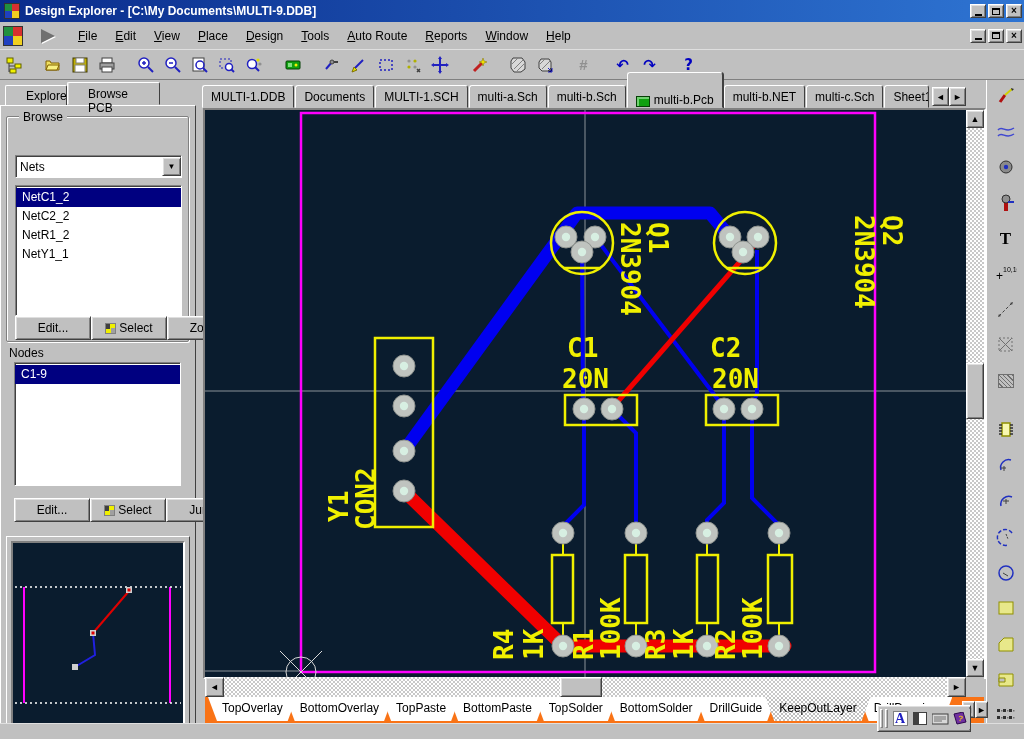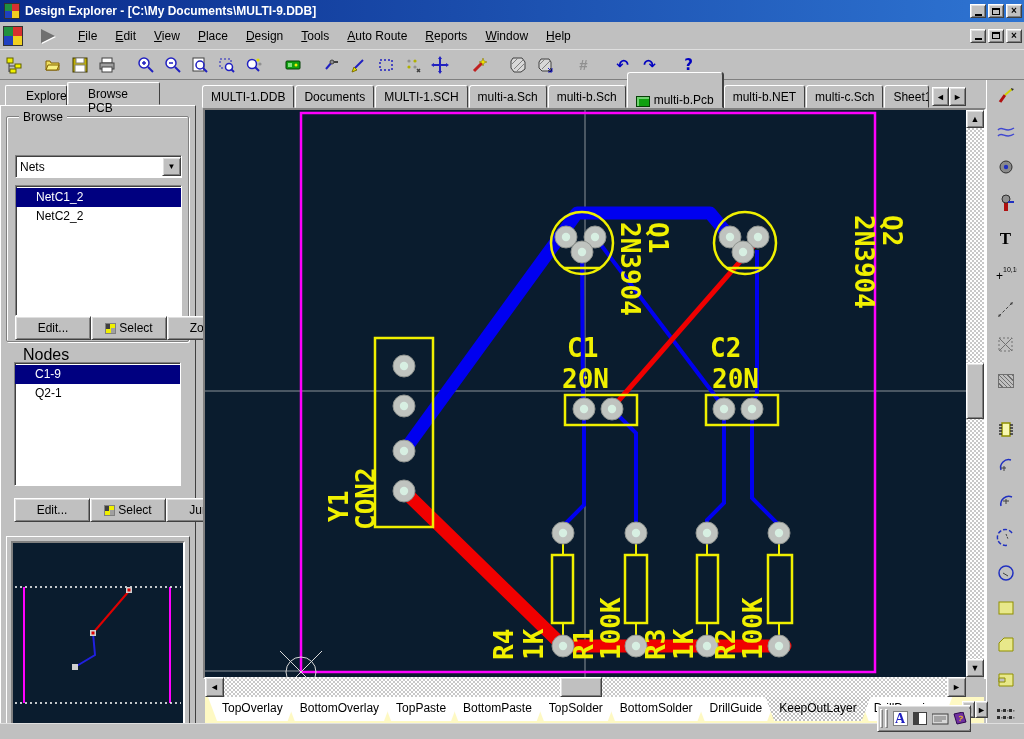--- a/index.html
+++ b/index.html
@@ -34,46 +34,46 @@
   .ptab{position:absolute;height:23px;background:#c0c0c0;border:1px solid;border-color:#fff #404040 #c0c0c0 #fff;border-radius:2px 2px 0 0;padding:4px 8px 0 20px;font-size:12px}
   .ptab.inactive{top:5px;height:21px;padding-top:3px}
   .ptab.active{top:2px;z-index:3;box-shadow:inset 1px 0 0 #dfdfdf}
   .panelbody{position:absolute;left:0;top:25px;width:196px;height:634px;border:1px solid;border-color:#fff #404040 #404040 #fff;background:#c0c0c0}
   .groupbox{position:absolute;left:5px;top:10px;width:183px;height:226px;border:1px solid #808080;box-shadow:1px 1px 0 #fff, inset 1px 1px 0 #fff;border-radius:2px}
   .grouplabel{position:absolute;left:12px;top:2px;background:#c0c0c0;padding:0 4px;font-size:12px}
   .combo{position:absolute;left:8px;top:38px;width:167px;height:23px;background:#fff;border:1px solid;border-color:#808080 #fff #fff #808080;box-shadow:inset 1px 1px 0 #404040;display:flex;align-items:center}
   .combotext{flex:1;padding-left:4px;font-size:12px}
   .combobtn{width:19px;height:19px;font-size:8px;color:#000}
   .listbox{position:absolute;background:#fff;border:1px solid;border-color:#808080 #fff #fff #808080;box-shadow:inset 1px 1px 0 #404040;overflow:hidden;padding:2px 0 0 0}
-  .li{font-size:12px;line-height:19px;padding-left:20px;white-space:nowrap}
+  .li{font-size:12px;line-height:19px;padding-left:6px;white-space:nowrap}
   .li.sel{background:#000080;color:#fff}
   .btnrow{position:absolute;display:flex}
   .pbtn{width:76px;height:24px;font-size:12px;overflow:hidden;white-space:nowrap;padding:0 2px}
   .selico{display:inline-block;width:11px;height:11px;margin-right:3px;flex:0 0 auto;border:1px solid #808080;background:conic-gradient(#f0f000 0 25%,#a0a0a0 0 50%,#f0f000 0 75%,#404040 0)}
-  .nodeslabel{position:absolute;left:22px;top:240px;font-size:16px}
+  .nodeslabel{position:absolute;left:8px;top:240px;font-size:12px}
   .minimapframe{position:absolute;left:5px;top:430px;width:184px;height:198px;border:1px solid;border-color:#fff #404040 #404040 #fff;background:#c0c0c0;padding:4px}
   .minimapinner{width:100%;height:100%;border:2px solid;border-color:#808080 #fff #fff #808080;background:#0a1c2e}
   
   .doctabs{left:198px;top:80px;width:768px;height:28px;display:flex;align-items:flex-end;padding-left:4px}
   .dtab{height:23px;background:#c0c0c0;border:1px solid;border-color:#fff #404040 #c0c0c0 #fff;border-radius:3px 3px 0 0;padding:4px 8px 0 8px;font-size:12px;white-space:nowrap;margin-right:1px}
   .dtab.active{height:36px;padding-top:5px;z-index:2;display:flex;align-items:flex-end;box-shadow:1px 0 0 #404040}
   .pcbico{width:14px;height:11px;margin:1px 4px 0 0;background:#10a010;border:1px solid #054005;box-shadow:inset 2px 2px 0 #70d070;display:inline-block}
   .tabscroll{display:flex;margin-left:2px;margin-bottom:2px}
   .tsbtn{width:17px;height:19px;font-size:9px}
   
   .viewframe{left:203px;top:108px;width:783px;height:571px;border:2px solid;border-color:#808080 #fff #fff #808080}
   .viewport{left:205px;top:110px;width:761px;height:567px;background:#0a1c2e;overflow:hidden}
   .vscroll{left:966px;top:110px;width:18px;height:567px;background:repeating-conic-gradient(#ffffff 0% 25%, #c8c8c8 0% 50%) 0 0/4px 4px}
   .hscroll{left:205px;top:677px;width:761px;height:20px;background:repeating-conic-gradient(#ffffff 0% 25%, #c8c8c8 0% 50%) 0 0/4px 4px}
   .corner{left:966px;top:677px;width:18px;height:20px;background:#c0c0c0}
   .sbtn{font-size:9px;color:#000}
   .vthumb{position:absolute;left:0;top:253px;width:18px;height:56px}
   .hthumb{position:absolute;left:355px;top:0;width:42px;height:20px}
   
-  .layerrow{left:205px;top:697px;width:779px;height:26px;background:#fef9c3;display:flex;padding-left:3px}
+  .layerrow{left:205px;top:697px;width:779px;height:26px;background:#f97316;display:flex;padding-left:3px}
   .ltab{height:24px;padding:4px 14px 0 14px;background:#fff;font-size:12px;white-space:nowrap;clip-path:polygon(0 0,100% 0,calc(100% - 9px) 100%,9px 100%);margin-right:-11px;filter:drop-shadow(1px 1px 0 #606060)}
   .ltab.active{background:repeating-conic-gradient(#ffffff 0% 25%, #c0c0c0 0% 50%) 0 0/4px 4px;z-index:2}
   .ltabarrows{position:absolute;left:757px;top:4px;display:flex;z-index:4}
   .ltabarrows .tsbtn{width:13px;height:17px}
   .floatbar{position:absolute;left:672px;top:8px;width:94px;height:27px;z-index:5;display:flex;align-items:center;padding-left:2px}
   .grip{width:3px;height:19px;border:1px solid;border-color:#fff #808080 #808080 #fff;margin-right:2px}
   .fbtn{width:20px;height:20px;border:1px solid #c0c0c0;background:#c0c0c0;display:flex;align-items:center;justify-content:center;padding:0}
   .Aico{font-family:"Liberation Serif",serif;font-weight:bold;color:#2020c0;font-size:14px;border:1px solid #808080;width:15px;height:15px;line-height:13px;text-align:center;background:#fff}
   .panelico{width:14px;height:13px;border:1px solid #404040;background:linear-gradient(90deg,#404040 0 45%,#fff 45%)}
   
@@ -275,38 +275,39 @@
   <div class="panelbody">
     <div class="groupbox">
       <span class="grouplabel" style="top:-7px">Browse</span>
       <div class="combo">
         <span class="combotext">Nets</span>
         <button class="btn98 combobtn">▼</button>
       </div>
       <div class="listbox" style="left:8px;top:68px;width:167px;height:131px">
         <div class="li sel">NetC1_2</div>
         <div class="li">NetC2_2</div>
+        <div class="li">NetR1_2</div>
+        <div class="li">NetY1_1</div>
       </div>
       <div class="btnrow" style="left:8px;top:199px">
         <button class="btn98 pbtn">
             <span>Edit...</span>
           </button>
         <button class="btn98 pbtn">
             <span class="selico"></span>
             <span>Select</span>
           </button>
         <button class="btn98 pbtn">
             <span>Zoom</span>
           </button>
       </div>
     </div>
     <span class="nodeslabel">Nodes</span>
     <div class="listbox" style="left:13px;top:256px;width:167px;height:124px">
       <div class="li sel">C1-9</div>
-      <div class="li">Q2-1</div>
     </div>
     <div class="btnrow" style="left:13px;top:392px">
       <button class="btn98 pbtn">
           <span>Edit...</span>
         </button>
       <button class="btn98 pbtn">
           <span class="selico"></span>
           <span>Select</span>
         </button>
       <button class="btn98 pbtn">

